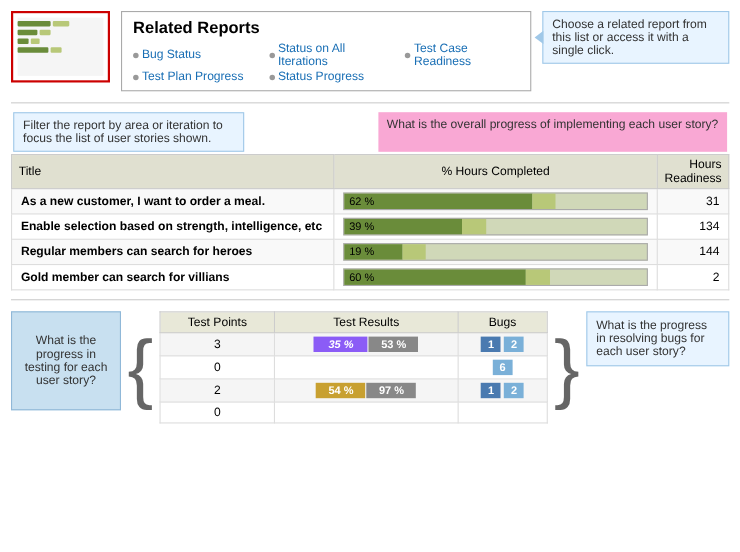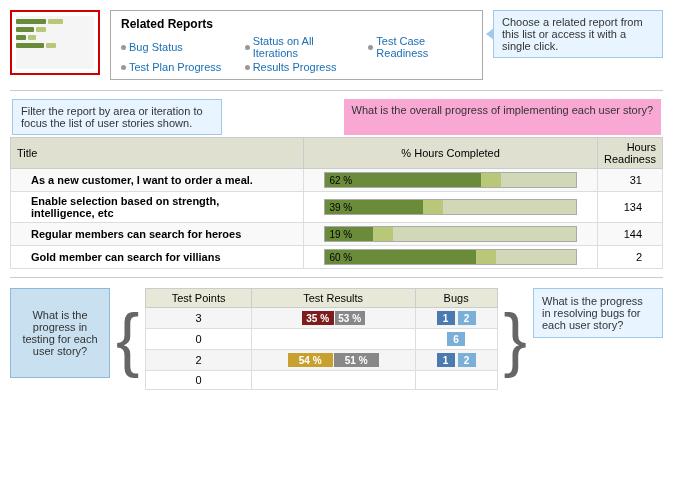--- a/index.html
+++ b/index.html
@@ -47,21 +47,21 @@
     }
 
     .related-reports-box {
       border: 1px solid #aaa;
       padding: 6px 10px;
       background: #fff;
       min-width: 280px;
     }
     .related-reports-title {
       font-weight: bold;
-      font-size: 12px;
+      font-size: 15px;
       margin-bottom: 4px;
     }
     .related-reports-grid {
       display: grid;
       grid-template-columns: 1fr 1fr 1fr;
       gap: 2px 20px;
     }
     .report-link {
       color: #1a6fb5;
       font-size: 11px;
@@ -133,21 +133,21 @@
       padding: 3px 6px;
       font-size: 11px;
       font-weight: normal;
       text-align: left;
     }
     .main-table th.right {
       text-align: right;
     }
     .main-table td {
       border: 1px solid #ddd;
-      padding: 3px 20px;
+      padding: 3px 8px;
       font-size: 11px;
       background: #fff;
     }
     .main-table tr:nth-child(odd) td {
       background: #f9f9f9;
     }
     .title-col {
       font-weight: bold;
       width: 45%;
     }
@@ -317,21 +317,21 @@
       <div class="report-link">
         <span class="report-dot"></span>
         <span>Test Case Readiness</span>
       </div>
       <div class="report-link">
         <span class="report-dot"></span>
         <span>Test Plan Progress</span>
       </div>
       <div class="report-link">
         <span class="report-dot"></span>
-        <span>Results Progress</span>
+        <span>Status Progress</span>
       </div>
     </div>
   </div>
 
   <div class="callout-box">
     <div class="callout-arrow-left"></div>
     <span>Choose a related report from this list or access it with a single click.</span>
   </div>
 </div>
 
@@ -429,22 +429,22 @@
           <th>Test Points</th>
           <th>Test Results</th>
           <th>Bugs</th>
         </tr>
       </thead>
       <tbody id="bottom-table-body">
       <tr>
             <td>3</td>
             <td>
               <div class="test-bar-container" style="justify-content: center;">
-                <div class="test-bar" style="background: #7f1d1d; width: 32px;">35 %</div>
-                <div class="test-bar" style="background: rgb(136, 136, 136); width: 30px;">53 %</div>
+                <div class="test-bar" style="background: #8b5cf6; width: 49px; font-style: italic;">35 %</div>
+                <div class="test-bar" style="background: rgb(136, 136, 136); width: 45px;">53 %</div>
               </div>
             </td>
             <td>
               <div class="bug-bar-container">
                 <div class="bug-bar" style="background: rgb(74, 122, 176);">1</div>
                 <div class="bug-bar" style="background: rgb(122, 176, 216);">2</div>
               </div>
             </td>
           </tr>
           <tr>
@@ -454,21 +454,21 @@
               <div class="bug-bar-container">
                 <div class="bug-bar" style="background: rgb(122, 176, 216);">6</div>
               </div>
             </td>
           </tr>
           <tr>
             <td>2</td>
             <td>
               <div class="test-bar-container" style="justify-content: center;">
                 <div class="test-bar" style="background: rgb(200, 160, 48); width: 45px;">54 %</div>
-                <div class="test-bar" style="background: rgb(136, 136, 136); width: 45px;">51 %</div>
+                <div class="test-bar" style="background: rgb(136, 136, 136); width: 45px;">97 %</div>
               </div>
             </td>
             <td>
               <div class="bug-bar-container">
                 <div class="bug-bar" style="background: rgb(74, 122, 176);">1</div>
                 <div class="bug-bar" style="background: rgb(122, 176, 216);">2</div>
               </div>
             </td>
           </tr>
           <tr>

